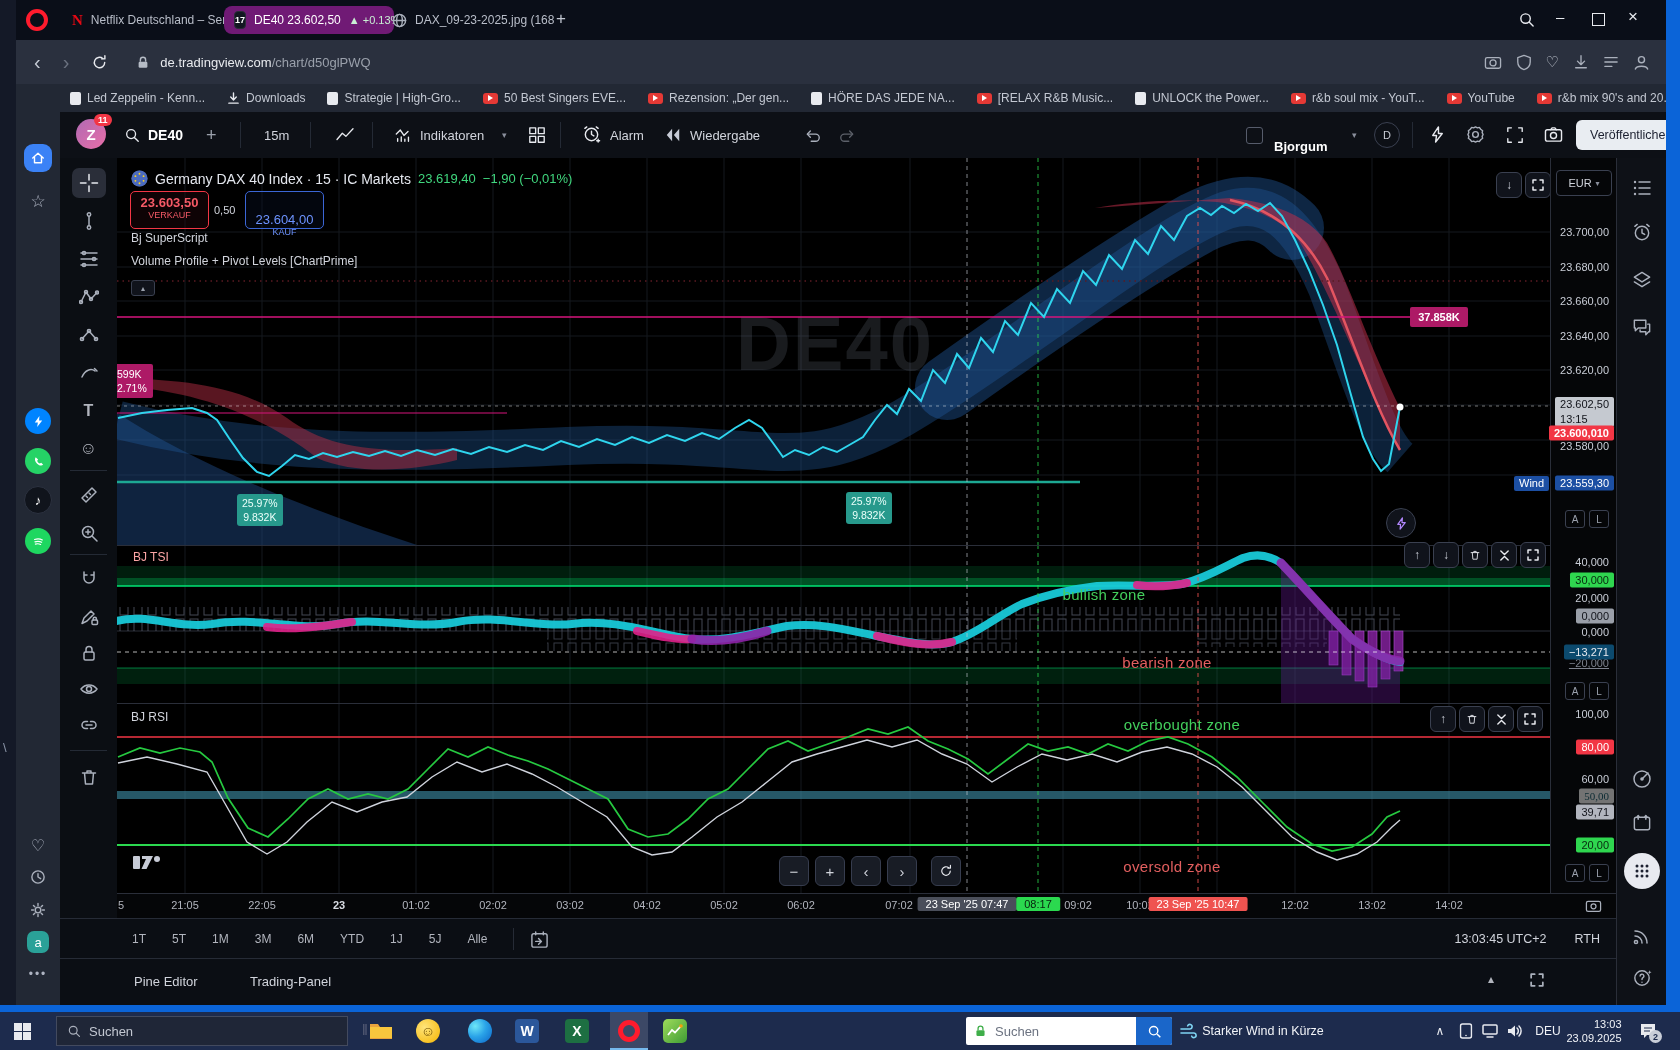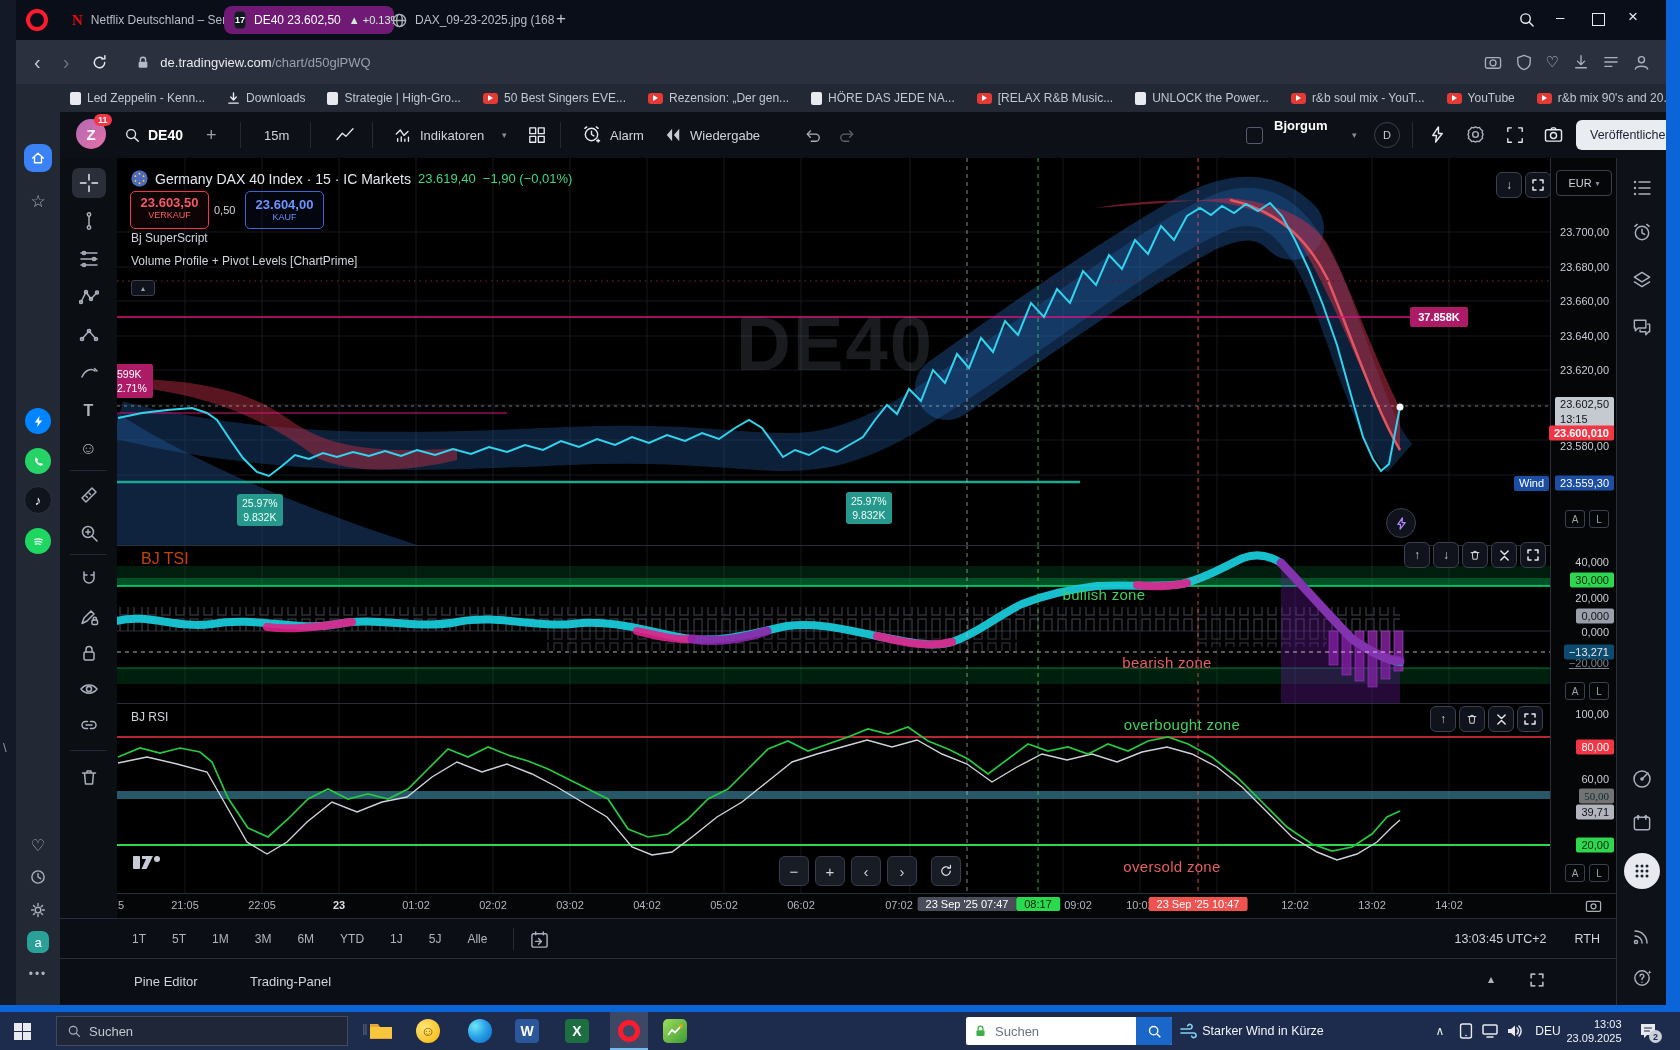--- a/index.html
+++ b/index.html
@@ -260,21 +260,21 @@
       <svg class="ab" style="left:744px;top:15px;" width="18" height="16" viewBox="0 0 20 18">
           <path d="M4,8 H13 a4,4 0 0 1 0,8 H8" class="ic"></path>
           <path d="M7,4.5 L3.5,8 L7,11.5" class="ic"></path>
         </svg>
       <svg class="ab" style="left:778px;top:15px;" width="18" height="16" viewBox="0 0 20 18" opacity="0.5">
           <path d="M16,8 H7 a4,4 0 0 0 0,8 H12" class="ic"></path>
           <path d="M13,4.5 L16.5,8 L13,11.5" class="ic"></path>
         </svg>
       <span class="ab" style="left:1186px;top:15px;width:15px;height:15px;border:1.5px solid #565c6b;border-radius:3px;"></span>
       <div class="ab" style="left:1214px;top:6px;text-align:left;">
-        <div style="color:#fff;font-size:13px;font-weight:bold;">Bjorgum</div>
+        <div style="color:#fff;font-size:13px;font-weight:bold;margin-top:21px;">Bjorgum</div>
         <div style="color:#3b82f6;font-size:14px;margin-top:28px;">Speichern</div>
       </div>
       <span class="tvt" style="left:1292px;color:#8a8f9c;font-size:9px;">▾</span>
       <div class="ab" style="left:1314px;top:10px;width:24px;height:24px;border:1px solid #3a4050;border-radius:50%;color:#c9cdd6;font-size:11px;display:flex;align-items:center;justify-content:center;">
           <span>D</span>
         </div>
       <div class="tvdiv" style="left:1352px;"></div>
       <svg class="ab" style="left:1368px;top:13px;" width="19" height="19" viewBox="0 0 20 20">
           <path d="M11,2 L5,11 H9 L8,18 L15,9 H11 Z" class="icw"></path>
         </svg>
@@ -468,21 +468,21 @@
           <span style="color:#40d77e;font-size:13px;">23.619,40</span>
           <span style="color:#40d77e;font-size:13px;">−1,90 (−0,01%)</span>
         </div>
       </div>
       <div class="ab" style="left:13px;top:33px;width:77px;height:36px;border:1px solid #f23645;border-radius:5px;background:rgba(40,10,14,0.35);text-align:center;">
         <div style="color:#f55a66;font-size:13px;font-weight:bold;margin-top:3px;">23.603,50</div>
         <div style="color:#f55a66;font-size:9px;">VERKAUF</div>
       </div>
       <span class="ab" style="left:97px;top:46px;color:#d1d4dc;font-size:11px;">0,50</span>
       <div class="ab" style="left:128px;top:33px;width:77px;height:36px;border:1px solid #3b66d6;border-radius:5px;background:rgba(10,16,40,0.35);text-align:center;">
-        <div style="color:#6d93ff;font-size:13px;font-weight:bold;margin-top:5px;">23.604,00</div>
+        <div style="color:#6d93ff;font-size:13px;font-weight:normal;margin-top:20px;">23.604,00</div>
         <div style="color:#6d93ff;font-size:9px;">KAUF</div>
       </div>
       <div class="ab" style="left:14px;top:73px;color:#d1d4dc;font-size:12px;">Bj SuperScript</div>
       <div class="ab" style="left:14px;top:96px;color:#d1d4dc;font-size:12px;">Volume Profile + Pivot Levels [ChartPrime]</div>
       <div class="ab" style="left:14px;top:122px;width:22px;height:14px;border:1px solid #3a4050;border-radius:3px;background:#10131b;color:#9ba1ad;font-size:8px;display:flex;align-items:center;justify-content:center;">▴</div>
 
       <div class="ab" style="left:1293px;top:149px;width:58px;height:20px;background:#ad1a66;color:#fff;font-size:11px;font-weight:bold;display:flex;align-items:center;justify-content:center;border-radius:2px;">
           <span>37.858K</span>
         </div>
       <div class="ab" style="left:-6px;top:206px;background:#ad1a66;color:#fff;font-size:10.5px;line-height:14px;padding:3px 6px;border-radius:2px;text-align:left;">
@@ -505,21 +505,21 @@
       <div class="tvbtn" style="left:1379px;top:14px;">↓</div>
       <div class="tvbtn" style="left:1408px;top:14px;">
           <svg width="12" height="12" viewBox="0 0 12 12">
             <path d="M1,4 V1 H4 M8,1 H11 V4 M11,8 V11 H8 M4,11 H1 V8" class="icw" stroke-width="1.3"></path>
           </svg>
         </div>
 
       <div class="ab" style="left:0;top:387px;width:1433px;height:1px;background:#2a2e39;"></div>
       <div class="ab" style="left:0;top:545px;width:1433px;height:1px;background:#2a2e39;"></div>
 
-      <div class="ab" style="left:24px;top:392px;color:#c2410c;font-size:16px;">BJ TSI</div>
+      <div class="ab" style="left:16px;top:392px;color:#fca5a5;font-size:12px;">BJ TSI</div>
       <div class="tvbtn" style="left:1287px;top:384px;">↑</div>
       <div class="tvbtn" style="left:1316px;top:384px;">↓</div>
       <div class="tvbtn" style="left:1345px;top:384px;">
           <svg width="12" height="12" viewBox="0 0 20 20">
             <path d="M3.5,6 H16.5 M8,6 V4 H12 V6 M5.5,6 L6.5,17 H13.5 L14.5,6" class="icw" stroke-width="1.6"></path>
           </svg>
         </div>
       <div class="tvbtn" style="left:1374px;top:384px;">
           <svg width="11" height="11" viewBox="0 0 12 12">
             <path d="M2,1 L6,5 L10,1 M2,11 L6,7 L10,11" class="icw" stroke-width="1.4"></path>

